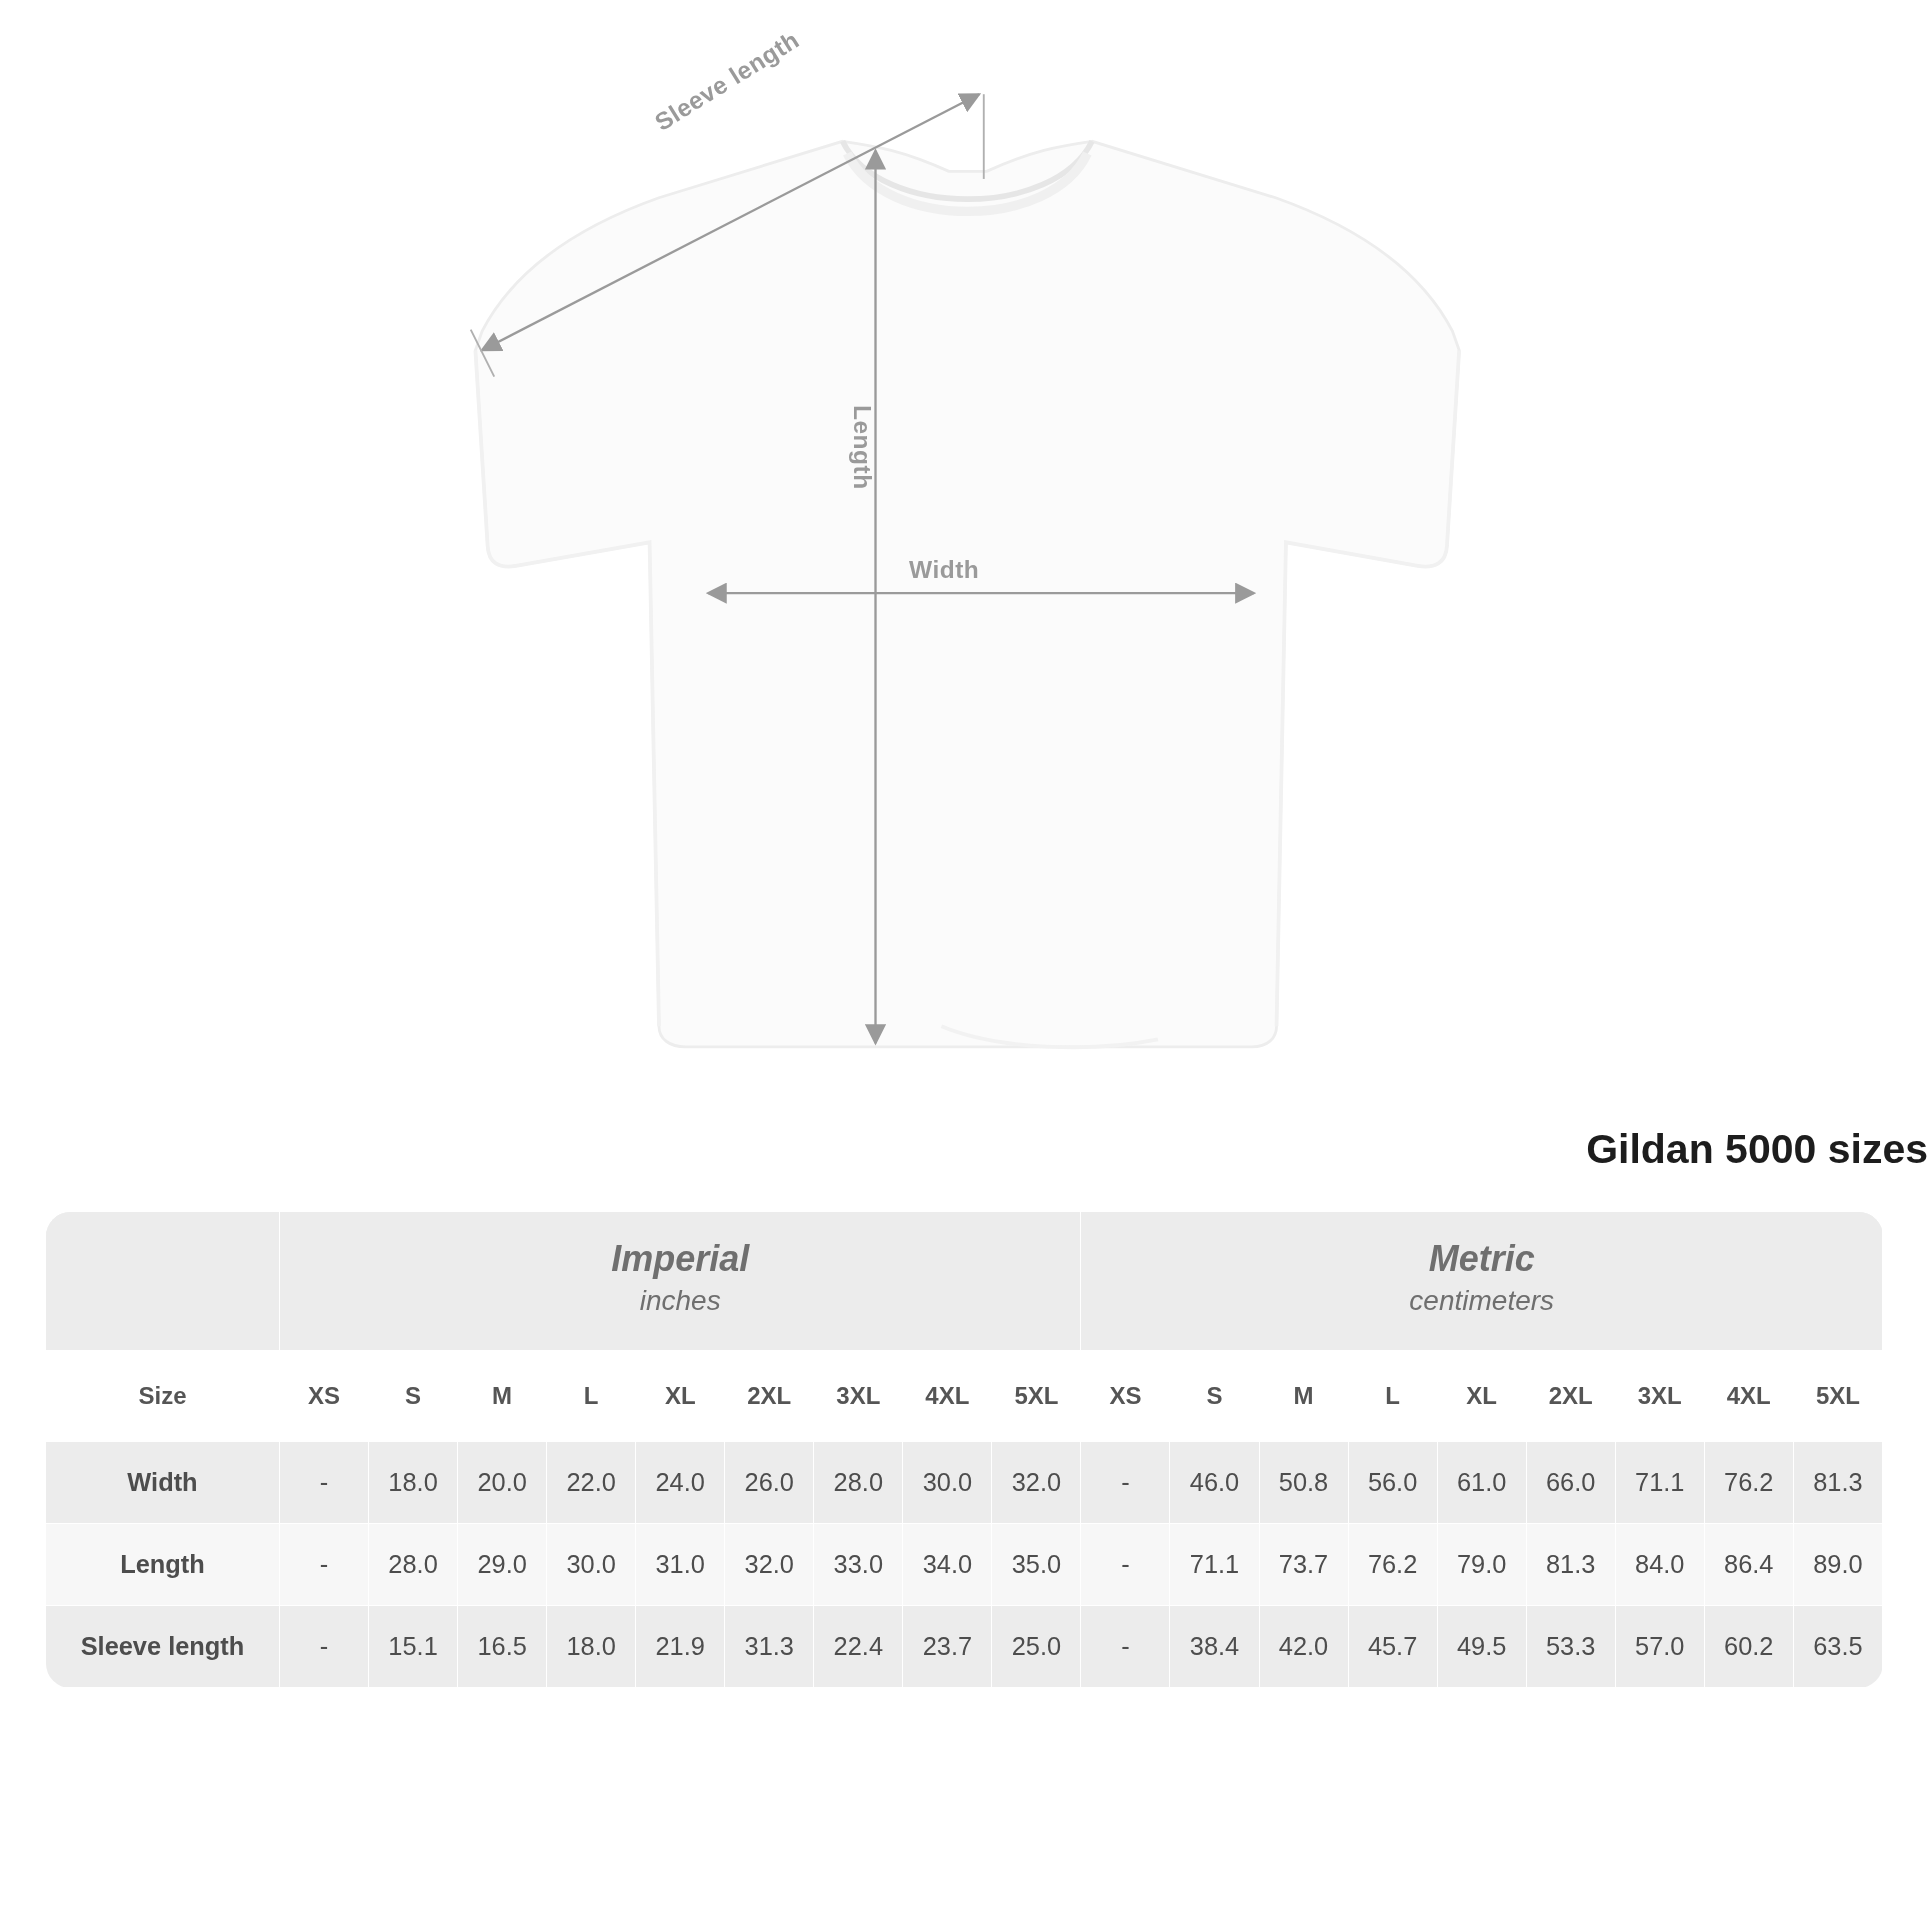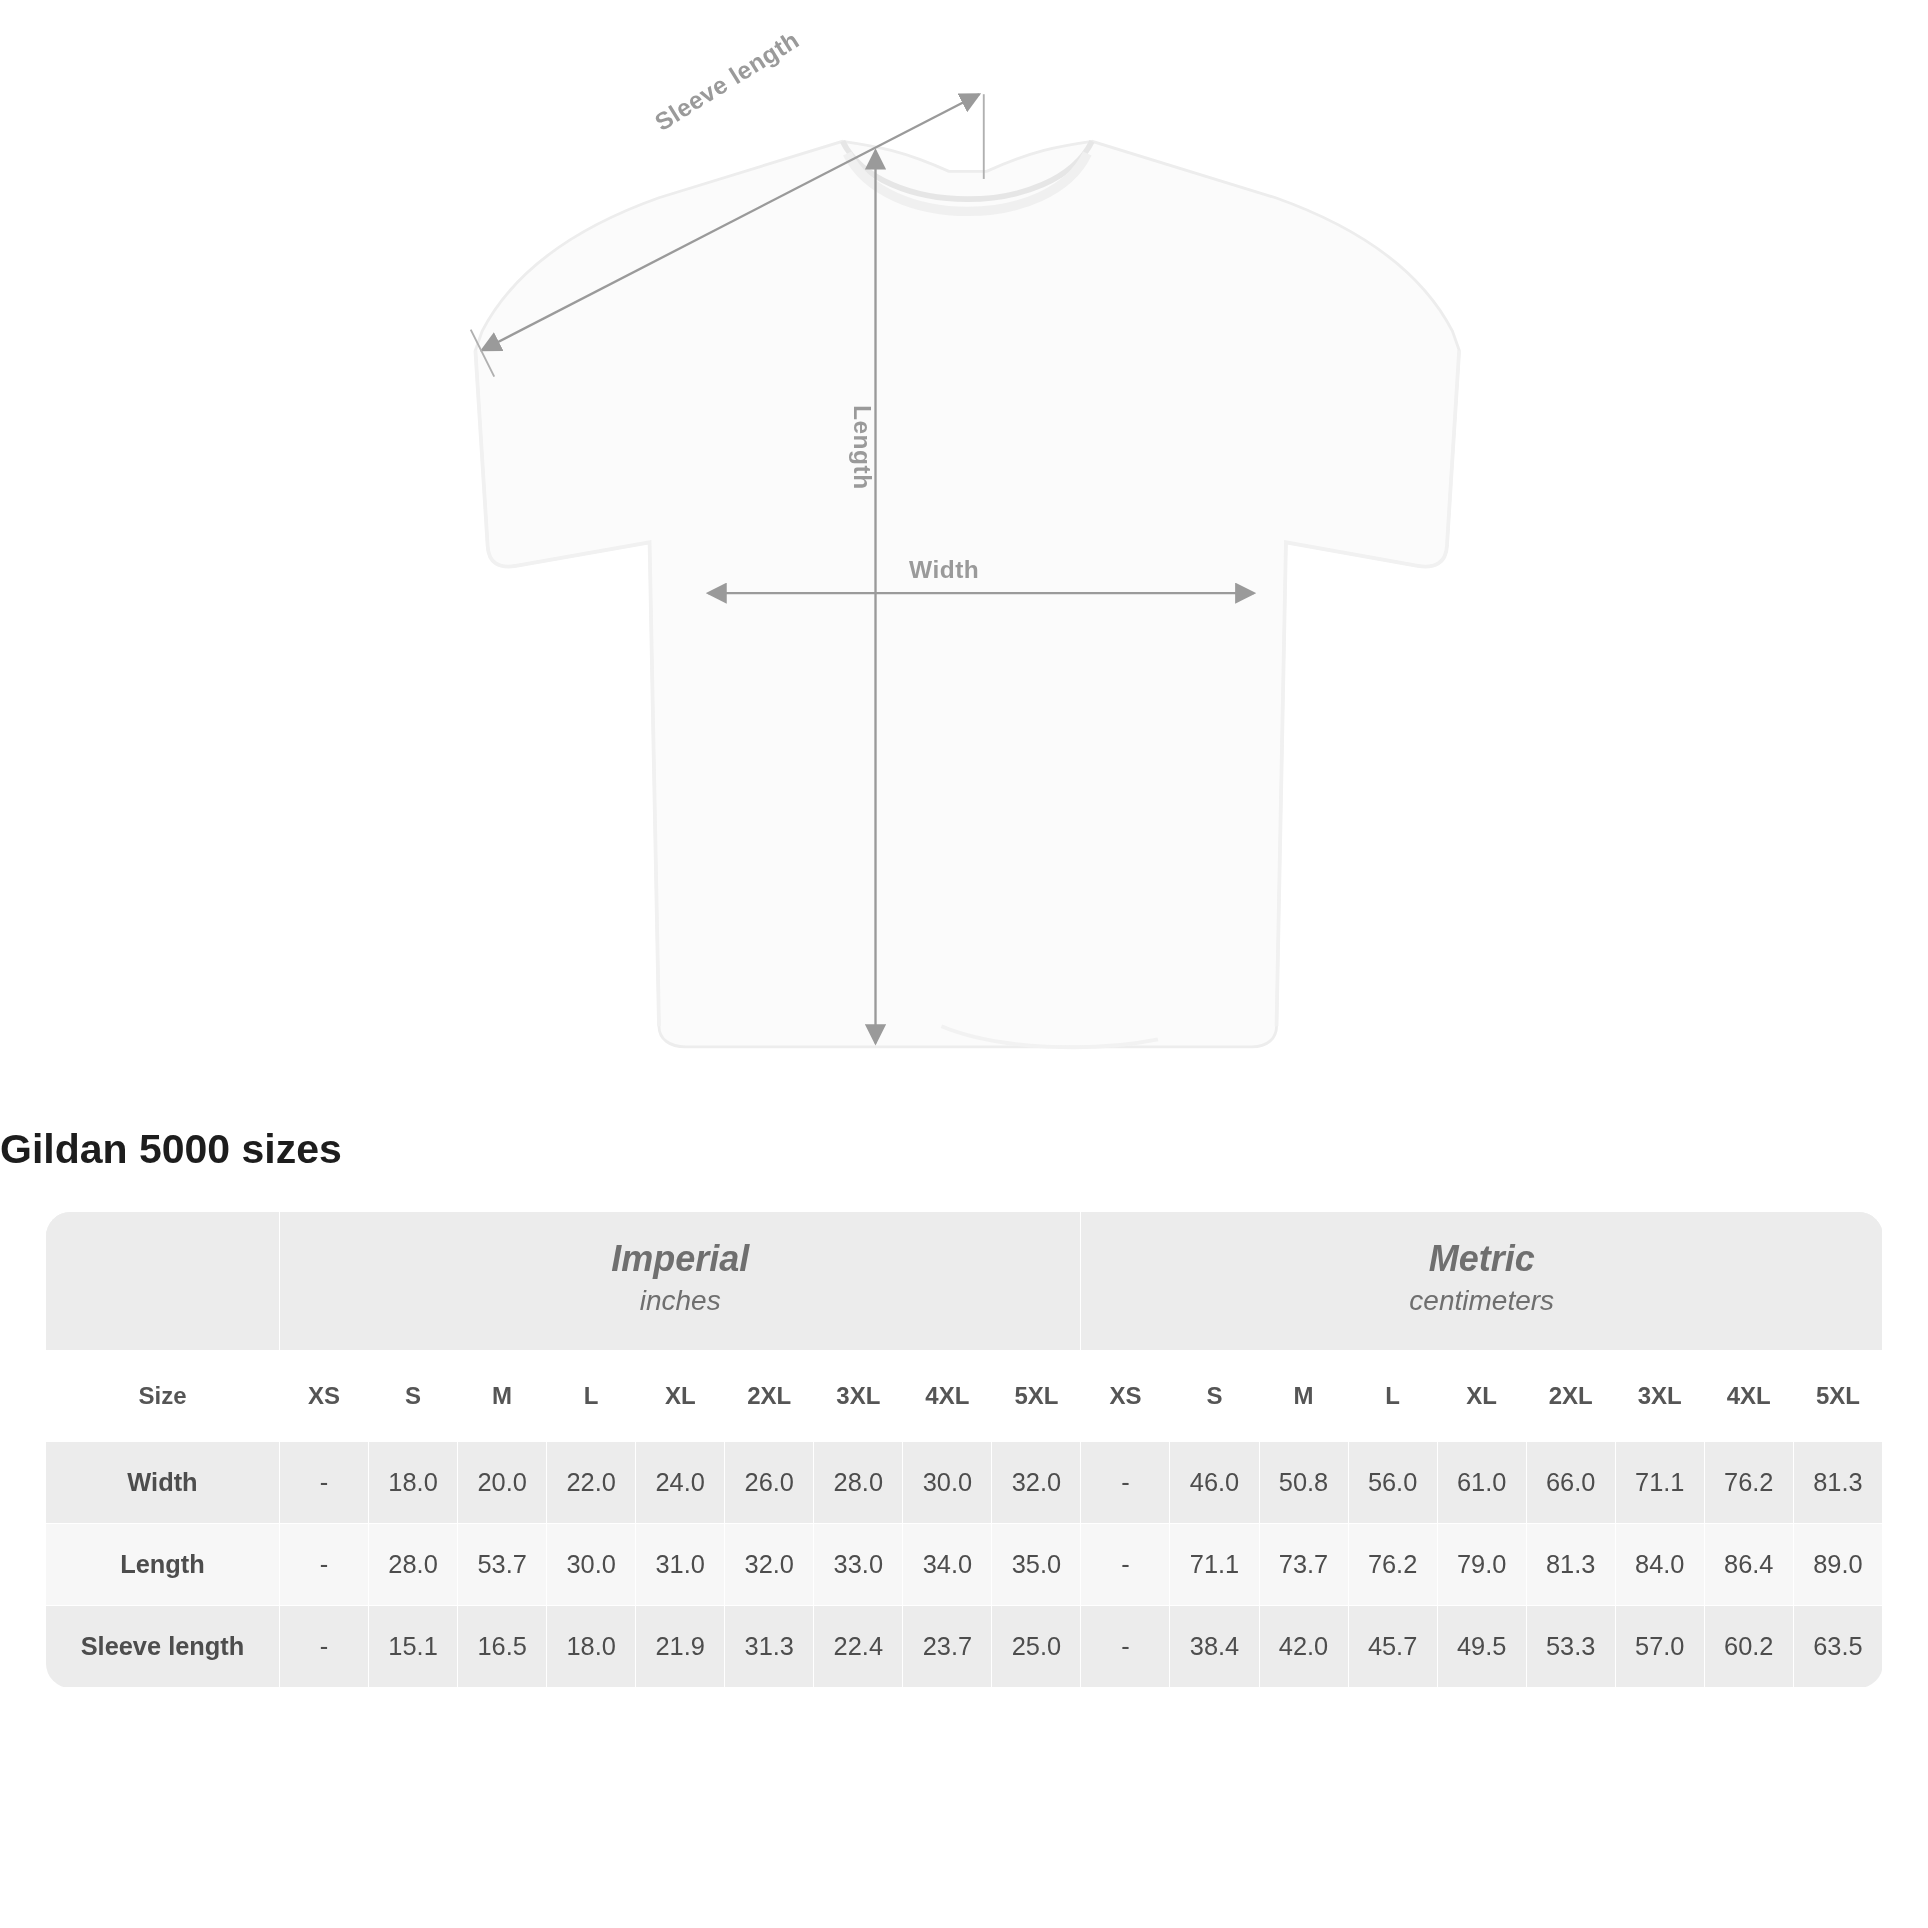--- a/index.html
+++ b/index.html
@@ -46,21 +46,21 @@
     transform: rotate(90deg);
     transform-origin: left top;
   }
   .label-width {
     left: 909px;
     top: 556px;
   }
 
   
   .title-block {
-    text-align: left;
+    text-align: right;
     margin-top: 15px;
   }
   .chart-title {
     font-size: 41px;
     font-weight: bold;
     color: #1d1d1d;
     margin: 0 0 17px 0;
   }
   .chart-note {
     font-size: 22.6px;
@@ -256,21 +256,21 @@
           <td>61.0</td>
           <td>66.0</td>
           <td>71.1</td>
           <td>76.2</td>
           <td>81.3</td>
         </tr>
         <tr class="row-b">
           <td class="rowlabel">Length</td>
           <td>-</td>
           <td>28.0</td>
-          <td>53.7</td>
+          <td>29.0</td>
           <td>30.0</td>
           <td>31.0</td>
           <td>32.0</td>
           <td>33.0</td>
           <td>34.0</td>
           <td>35.0</td>
           <td>-</td>
           <td>71.1</td>
           <td>73.7</td>
           <td>76.2</td>

